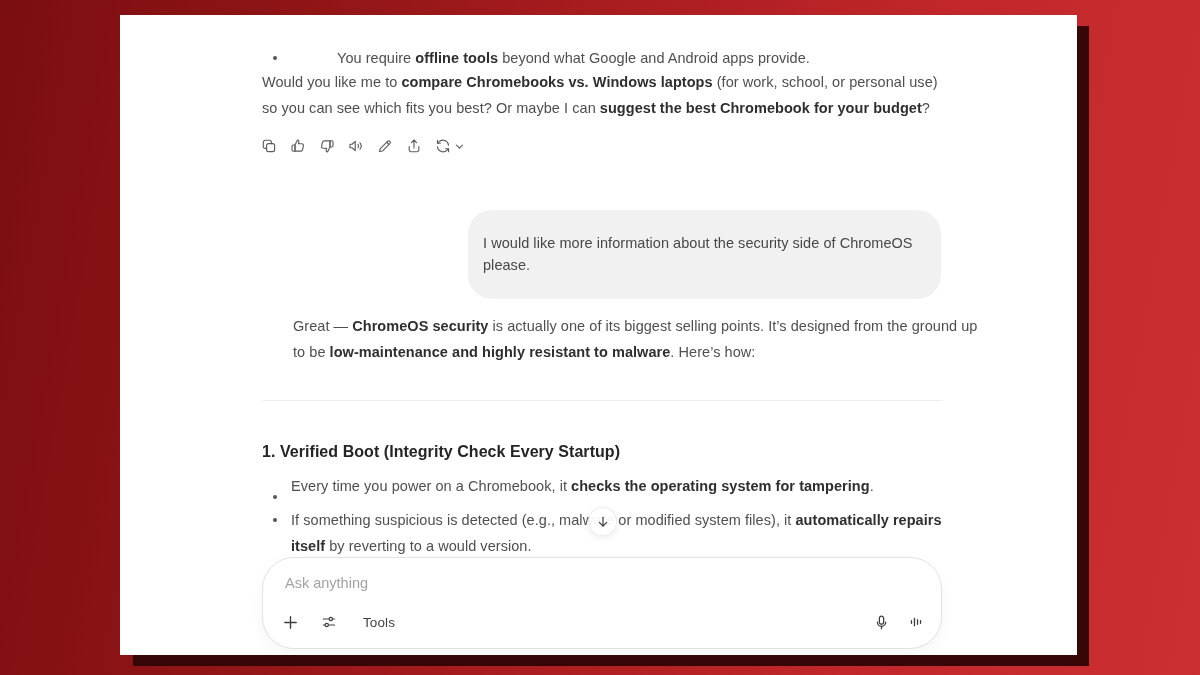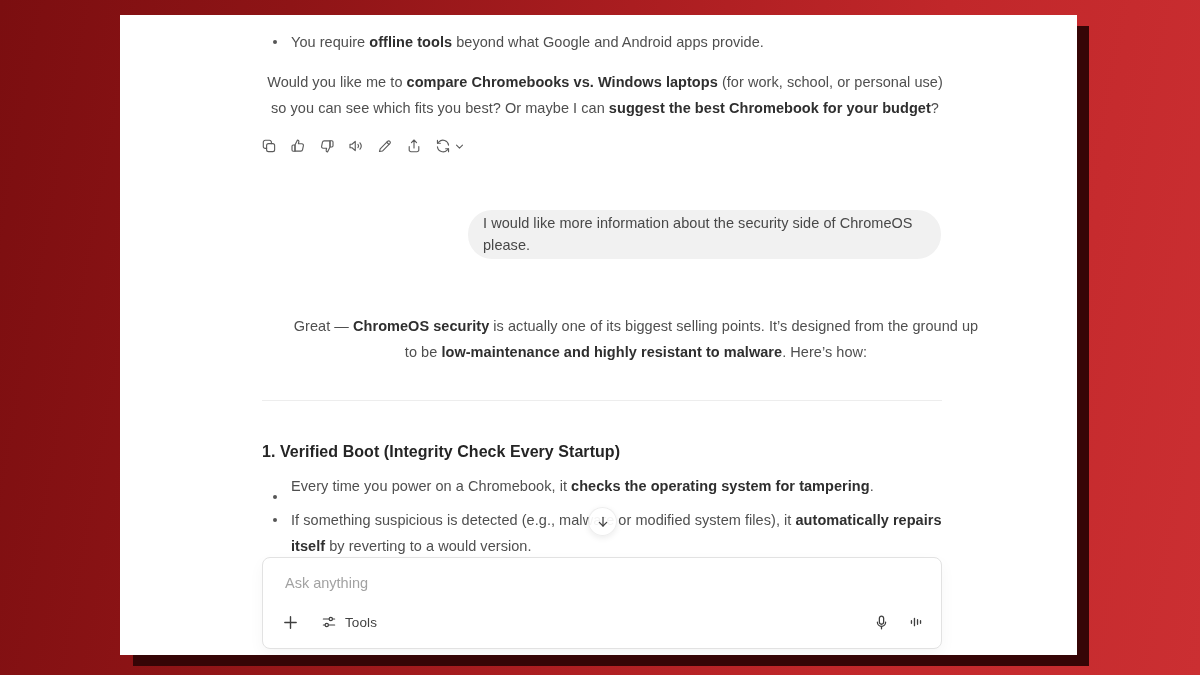--- a/index.html
+++ b/index.html
@@ -8,68 +8,68 @@
   .scene { position:relative; width:1200px; height:675px; overflow:hidden;
            background:linear-gradient(100deg,#7b0e10 0%,#8e1416 22%,#aa1d20 48%,#c1272a 72%,#cb2f32 100%); }
   .win-shadow { position:absolute; left:133px; top:26px; width:956px; height:640px;
                 background:#360506; }
   .window { position:absolute; left:120px; top:15px; width:957px; height:640px;
             background:#ffffff; overflow:hidden; }
 
   
   .para, .li-text, .heading { color:#4f4f4f; font-size:14.5px; line-height:26px; letter-spacing:.05px; }
   .para b, .li-text b { font-weight:700; color:#2f2f2f; }
-  .para { position:absolute; left:142px; width:686px;text-align:center; }
+  .para { position:absolute; left:142px; width:686px; }
   .p1 { top:54px; }
   .p2 { top:298px;margin-left:31px; }
 
   .bullet-item { position:absolute; left:142px; width:686px; display:flex; }
   .bullet-dot { flex:0 0 4px; width:4px; height:4px; border-radius:50%;
                 background:#565656; margin:11px 14px 0 11px; }
-  .li1 { top:14px; }
+  .li1 { top:30px;gap:46px; }
   .li2 { top:458px;align-items:flex-end; }
   .li3 { top:492px; }
 
   
   .actions { position:absolute; left:140px; top:122px; display:flex; align-items:center; gap:11px; }
   .actions button { background:none; border:none; padding:0; cursor:pointer;
                     color:#5b5b5b; display:flex; align-items:center; gap:1px; }
   .actions svg { display:block; }
 
   
   .bubble { position:absolute; left:348px; top:195px; width:473px;
-            background:#f1f1f1; border-radius:24px; padding:3px 15px; }
+            background:#f1f1f1; border-radius:24px; padding:23px 15px; }
   .bubble span { color:#484848; font-size:14.5px; line-height:21.5px; letter-spacing:.05px; }
 
   
   .divider { position:absolute; left:142px; top:385px; width:680px; height:0;
              border:none; border-top:1px solid #ededed; }
   .heading { position:absolute; left:142px; top:426px; width:686px;
              font-size:16px; font-weight:700; color:#252525; line-height:22px; }
 
   
   .scroll-btn { position:absolute; left:468px; top:492px; width:29px; height:29px;
                 border-radius:50%; background:rgba(255,255,255,.93);
                 border:1px solid rgba(0,0,0,.07); box-shadow:0 2px 6px rgba(0,0,0,.08);
                 display:flex; align-items:center; justify-content:center;
                 color:#3f3f3f; cursor:pointer; z-index:5; }
 
   
   .composer { position:absolute; left:142px; top:542px; width:680px; height:92px;
-              background:#fff; border:1px solid #e2e2e2; border-radius:8px;
+              background:#fff; border:1px solid #e2e2e2; border-radius:32px;
               box-shadow:0 6px 16px rgba(0,0,0,.04); z-index:4; }
   .composer-input { position:absolute; left:22px; right:22px; top:11px; height:28px;
                     border:none; outline:none; font-family:"Liberation Sans", sans-serif;
                     font-size:14.5px; color:#2f2f2f; background:transparent; }
   .composer-input::placeholder { color:#a2a2a2; }
   .composer-row { position:absolute; left:17px; right:11px; bottom:9px; height:34px;
                   display:flex; align-items:center; }
   .composer-row button { background:none; border:none; padding:0; cursor:pointer;
                          color:#3f3f3f; display:flex; align-items:center; }
-  .tools-btn { margin-left:19px; gap:7px;text-align:right; }
+  .tools-btn { margin-left:19px; gap:25px;text-align:right; }
   .tools-btn span { font-size:13.5px; color:#424242; letter-spacing:.1px; }
   .row-spacer { flex:1; }
   .mic-btn { margin-right:10px; }
   .voice-btn { width:29px; height:29px; border-radius:50%; background:#e9e9eb;
                justify-content:center; color:#2e2e2e; }
 </style>
 </head>
 <body>
 
 <div class="scene">

